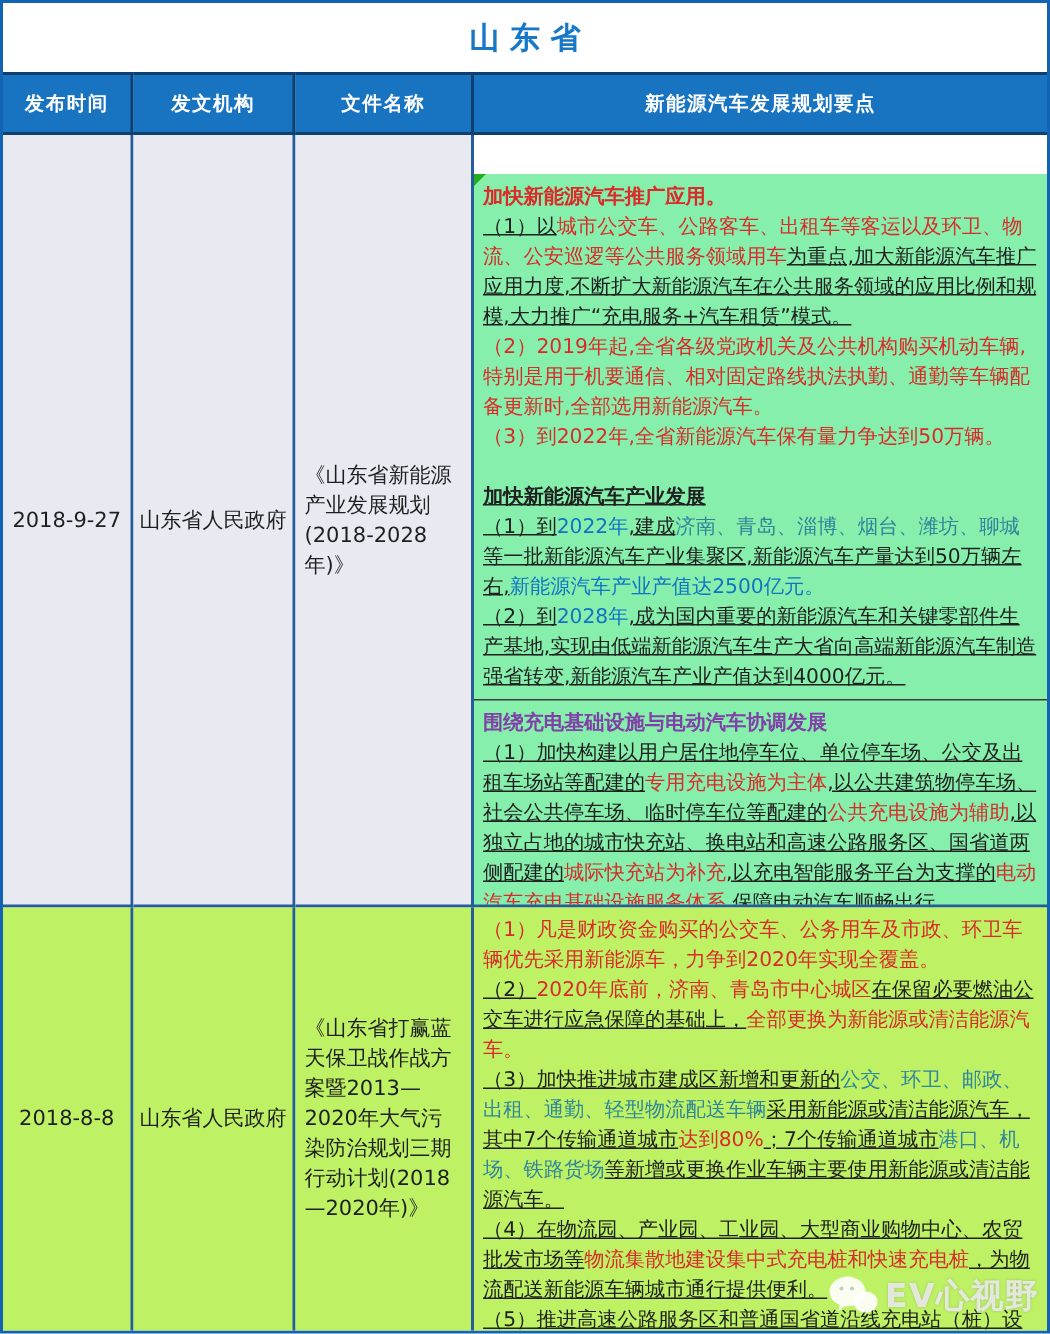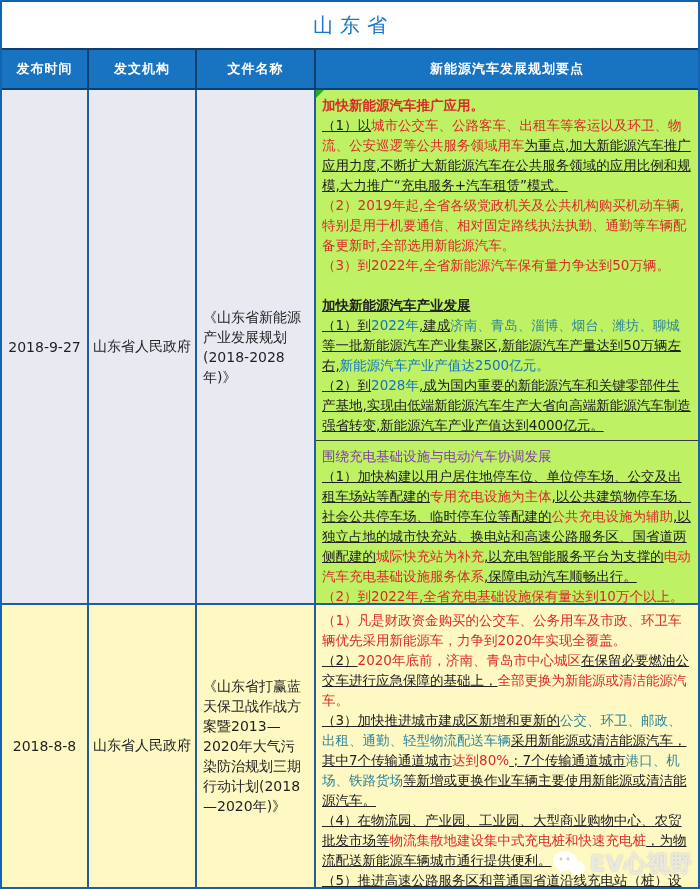--- a/index.html
+++ b/index.html
@@ -11,21 +11,21 @@
   }
   .wrap {
     width:700px; height:889px;
     border:2px solid #1263b2;
     display:flex; flex-direction:column;
     position:relative; background:#ffffff;
   }
   .title {
     height:46px; flex:0 0 46px;
     display:flex; align-items:center; justify-content:center;
-    font-size:20px; font-weight:normal; color:#1777c8;
+    font-size:20px; font-weight:bold; color:#1777c8;
     letter-spacing:7px; padding-left:7px;
   }
   .grid {
     flex:1 1 auto;
     display:grid;
     grid-template-columns:87px 108px 119px 1fr;
     grid-template-rows:42px 515px 282px;
   }
   .gcell { border-right:2px solid #255d9b; border-bottom:2px solid #255d9b; overflow:hidden; }
   .last-col { border-right:none; }
@@ -34,38 +34,38 @@
     border-right:2px solid #0f3f6e; border-bottom:2px solid #0f3f6e; border-top:2px solid #0f3f6e;
     display:flex; align-items:center; justify-content:center;
     font-size:13px; font-weight:bold; letter-spacing:1px;
   }
   .hcell.last-col { border-right:none; }
   .meta {
     display:flex; align-items:center; justify-content:center;
     font-size:14px; color:#1f1f1f; 
   }
   .row1-left  { background:#e9e9f2; }
-  .row1-main  { background:#bef264; }
-  .row2-cell  { background:#fef9c3; }
+  .row1-main  { background:#86efac;margin-top:26px; }
+  .row2-cell  { background:#bef264; }
   .doc { padding:4px 6px; line-height:20px; }
   .doc-left { justify-content:flex-start; text-align:left; }
   .content {
     position:relative;
     padding:5px 6px 4px 6px;
     font-size:13.5px; line-height:20px; text-align:left;
   }
   .para { margin:0; }
   .spacer { height:20px; }
   .divider { border-top:1px solid #3a3a3a; margin:5px -6px 5px -6px; height:0; }
   .bold { font-weight:bold; }
   .c-red    { color:#da2a2a; }
   .c-black  { color:#212121;text-decoration:underline; }
   .c-blue   { color:#1273c4; }
   .c-teal   { color:#2f859b; }
-  .c-purple { color:#8040a8; }
+  .c-purple { color:#8040a8;font-weight:bold; }
   .tri {
     position:absolute; top:0; left:0; width:0; height:0;
     border-top:8px solid #1faf1f; border-right:8px solid transparent;
   }
   .watermark {
     position:absolute; right:5px; bottom:8px;
     display:flex; align-items:center; gap:4px;
     pointer-events:none;
     font-weight:bold;
   }

